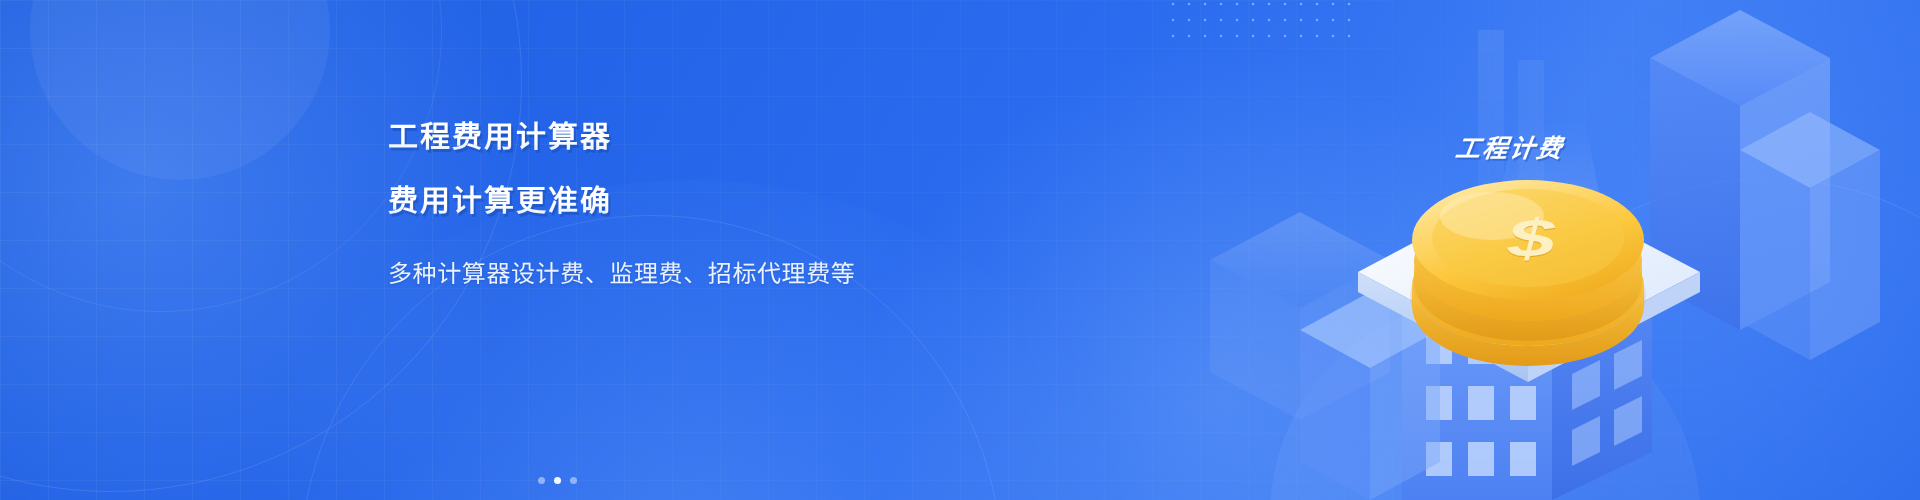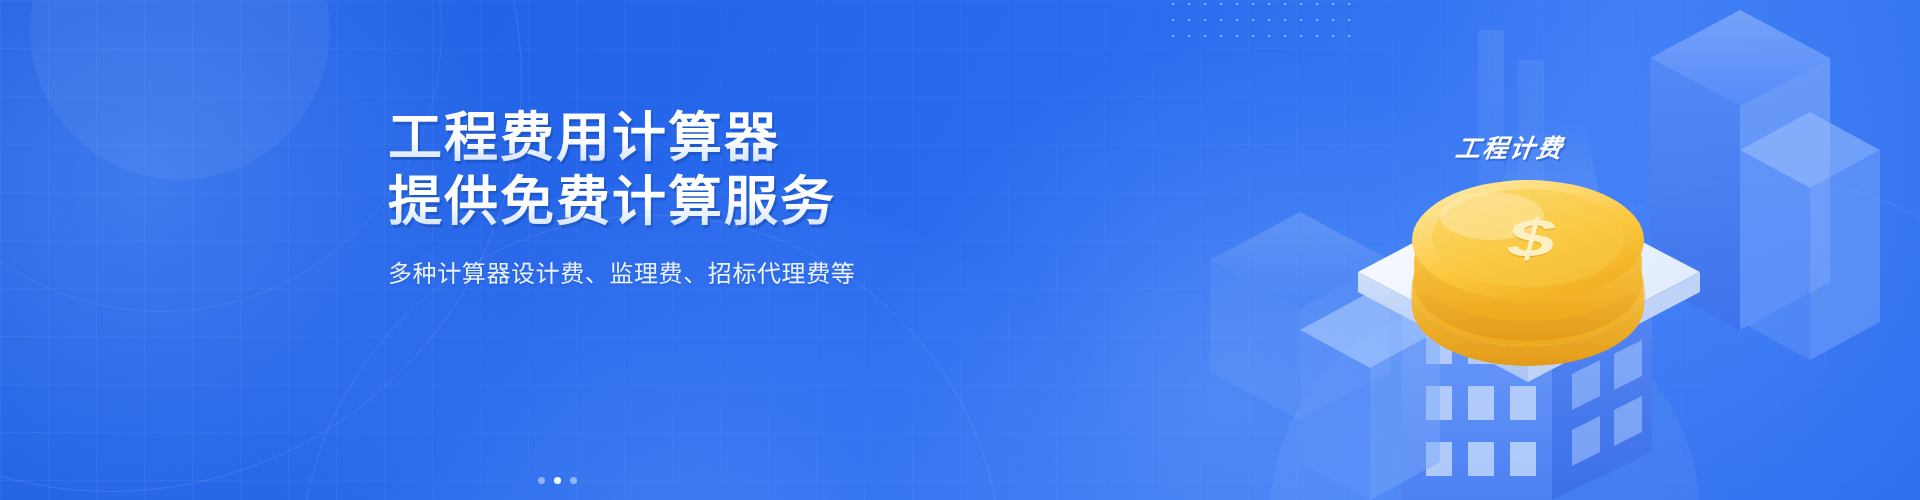--- a/index.html
+++ b/index.html
@@ -51,21 +51,21 @@
   
   .dotfield{
     position:absolute;right:565px;top:-4px;width:190px;height:46px;
     background-image:radial-gradient(rgba(255,255,255,.40) 1.4px,transparent 1.6px);
     background-size:16px 16px;
   }
 
   
   .copy{position:absolute;left:388px;top:108px;width:560px;}
   .headline{
-    font-size:54px;line-height:58px;font-weight:bold;letter-spacing:2px;
+    font-size:30px;line-height:58px;font-weight:bold;letter-spacing:2px;
     color:#ffffff;
     background:linear-gradient(180deg,#ffffff 0%,#ffffff 52%,#cfe0fb 100%);
     -webkit-background-clip:text;background-clip:text;
     -webkit-text-fill-color:transparent;
     filter:drop-shadow(2px 3px 0 rgba(22,70,170,.45));
     white-space:nowrap;
   }
   .headline + .headline{margin-top:6px;}
 
   .subs{margin-top:24px;}
@@ -246,21 +246,21 @@
                 text-shadow:0 2px 0 rgba(214,148,20,.55);
                 transform:scaleY(.62) rotate(-2deg);transform-origin:50% 50%;">
       <span>$</span>
     </div>
 
     <div class="badge">工程计费</div>
   </div>
 
   <div class="copy">
     <div class="headline">工程费用计算器</div>
-    <div class="headline">提供免费计算服务</div>
+    <div class="headline">费用计算更准确</div>
     <div class="subs">
       <div class="subline">多种计算器设计费、监理费、招标代理费等</div>
     </div>
   </div>
 
   <div class="dots">
     <span></span>
     <span class="on"></span>
     <span></span>
   </div>

